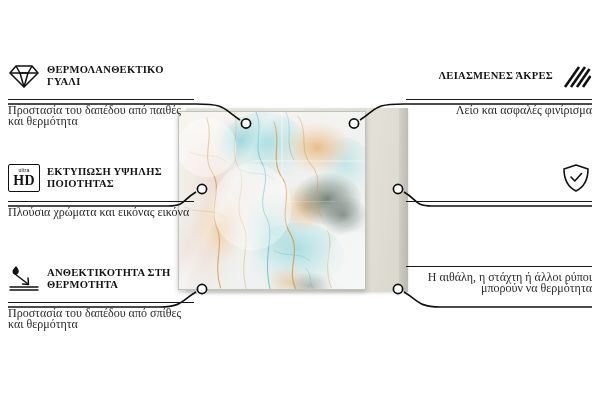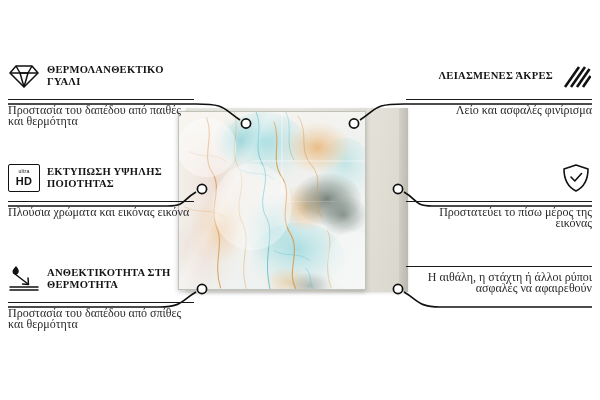--- a/index.html
+++ b/index.html
@@ -80,21 +80,21 @@
   .conn{fill:none;stroke:#111;stroke-width:1.7;}
   .dot{fill:#ffffff;stroke:#111;stroke-width:1.7;}
 
   
   .hdbox{
     width:30px;height:26px;border:1.6px solid #111;border-radius:2px;
     display:flex;flex-direction:column;align-items:center;justify-content:center;
     font-family:"Liberation Sans", sans-serif;line-height:1;
   }
   .hd-ultra{font-size:5.2px;letter-spacing:.2px;margin-bottom:1px;}
-  .hd-hd{font-size:11px;font-weight:bold;letter-spacing:.3px;}
+  .hd-hd{font-size:14px;font-weight:bold;letter-spacing:.3px;font-family:Liberation Serif, serif;}
 </style>
 </head>
 <body>
 
 <div class="stage">
 
   <div class="product">
     <div class="backing"></div>
     <div class="glass">
       <svg viewBox="0 0 188 179" preserveAspectRatio="none">
@@ -275,21 +275,20 @@
       <span class="icon">
         <svg width="28" height="30" viewBox="0 0 28 30">
           <g fill="none" stroke="#111" stroke-width="1.6" stroke-linecap="round" stroke-linejoin="round">
             <path d="M14 2 L26 6 C26 16 22 24 14 28 C6 24 2 16 2 6 Z"></path>
             <path d="M9 14 L12.8 18 L19.5 10.5"></path>
           </g>
         </svg>
       </span>
     </div>
     <div class="rule"></div>
-    <div class="desc">Προστατεύει το πίσω μέρος της εικόνας</div>
   </div>
 
   <div class="feature right f3">
     <div class="rule"></div>
-    <div class="desc">Η αιθάλη, η στάχτη ή άλλοι ρύποι ασφαλές να αφαιρεθούν</div>
+    <div class="desc">Η αιθάλη, η στάχτη ή άλλοι ρύποι μπορούν να θερμότητα</div>
   </div>
 
 </div>
 
 </body></html>

